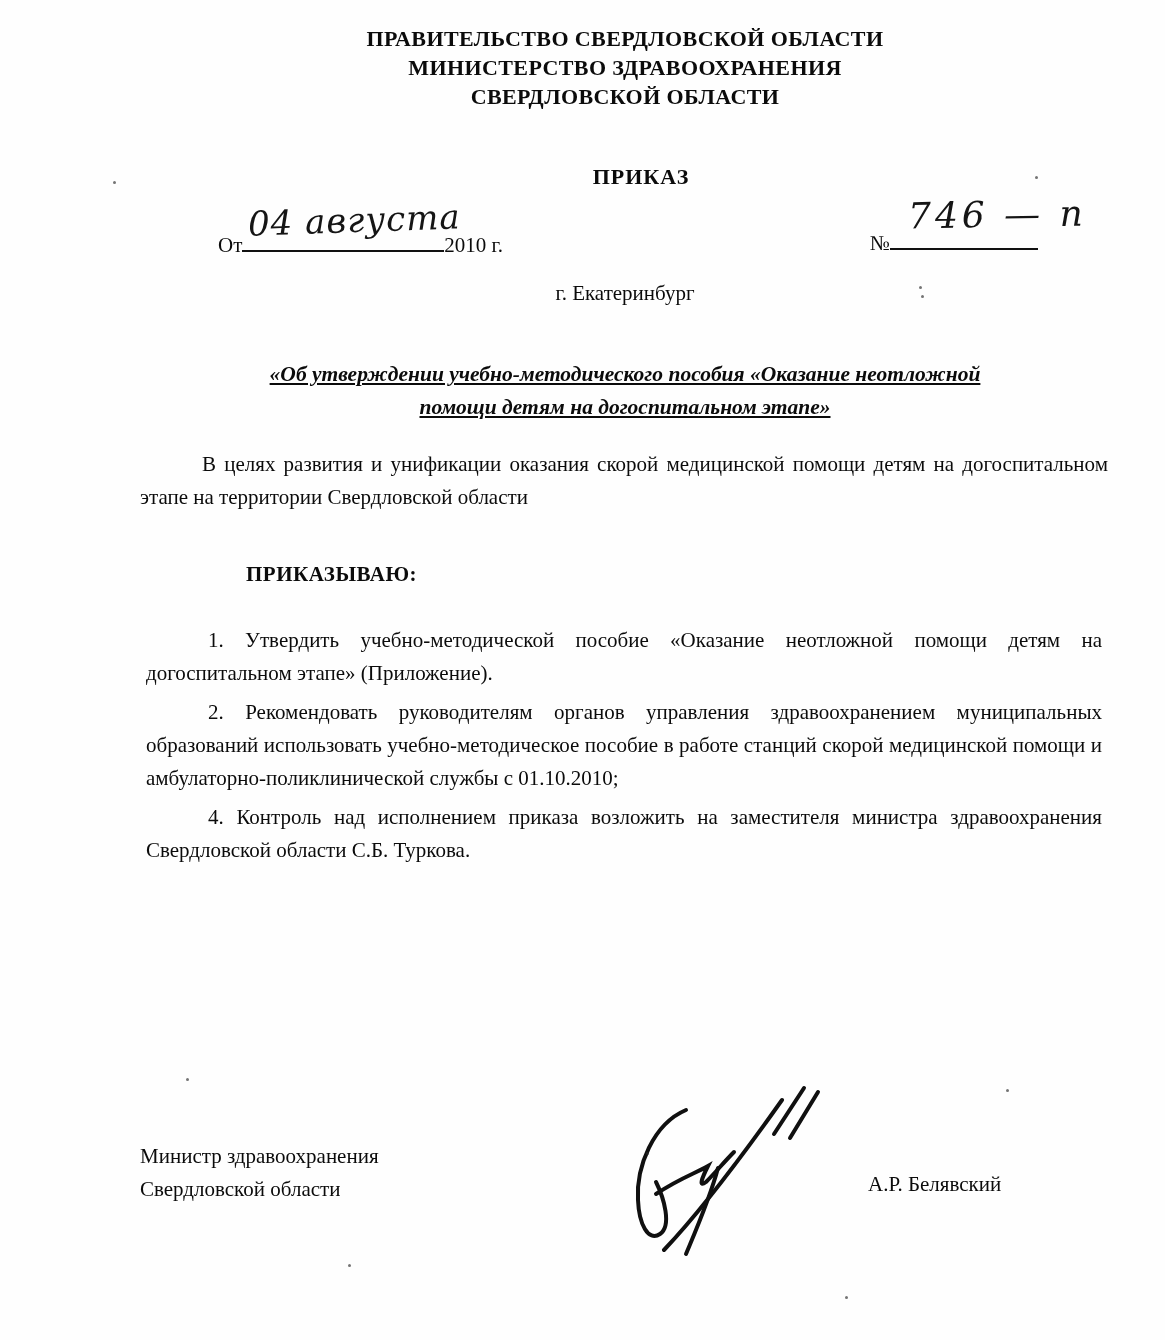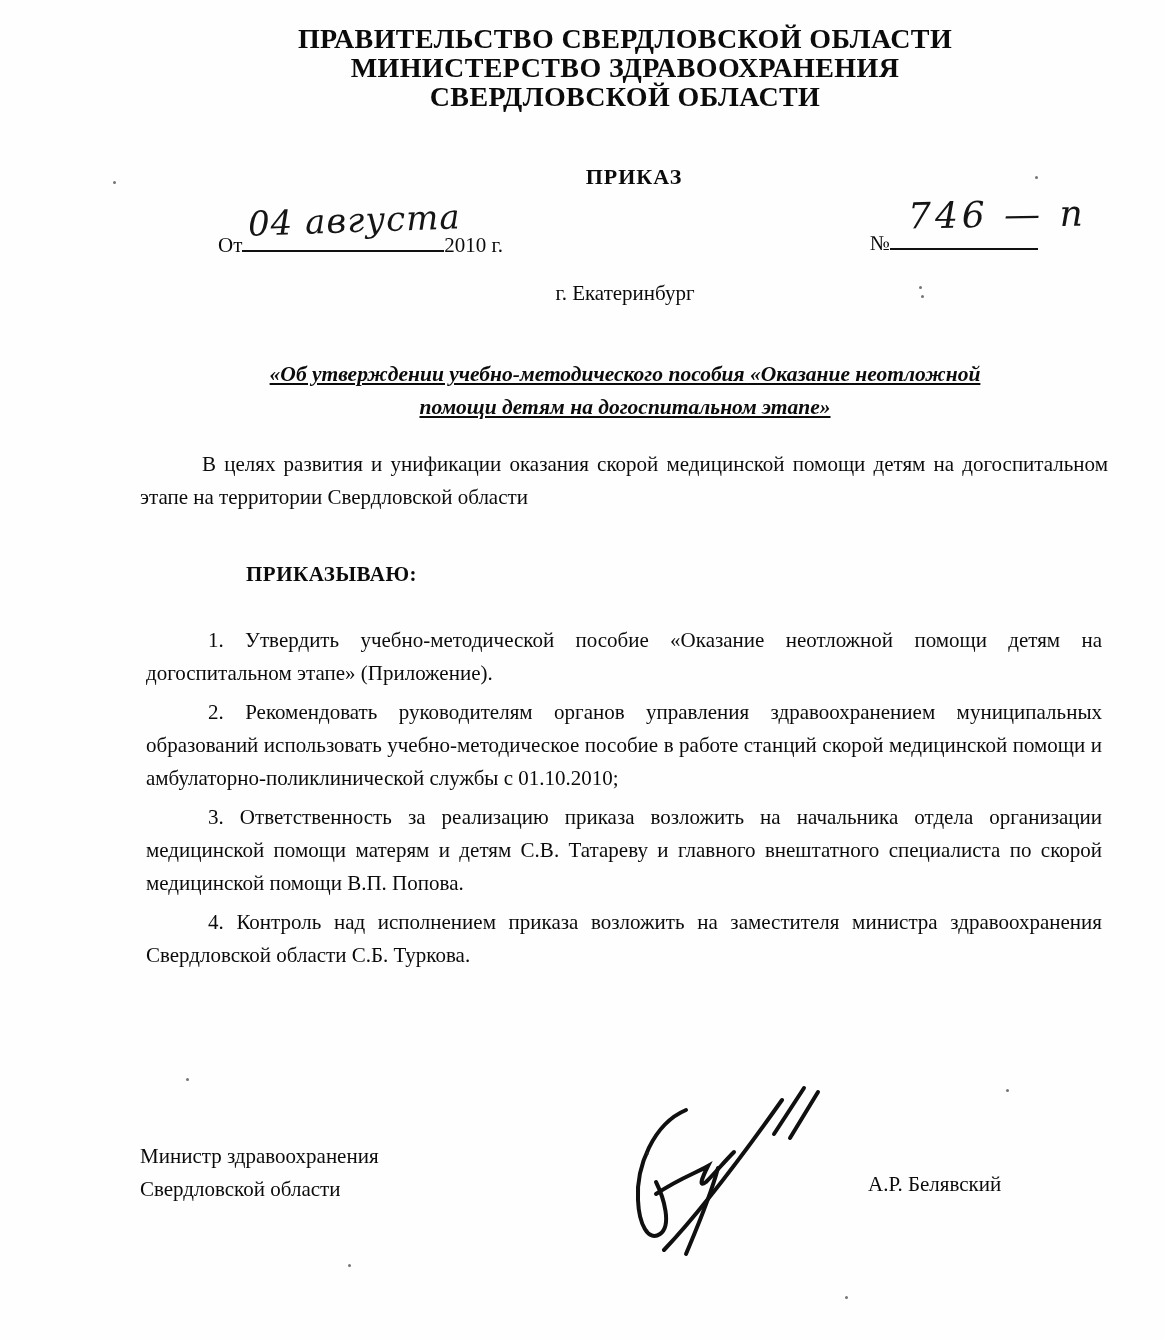--- a/index.html
+++ b/index.html
@@ -3,25 +3,25 @@
 <meta charset="utf-8">
 <style>
   html,body { margin:0; padding:0; background:#ffffff; }
   .page {
     position:relative; width:1165px; height:1340px;
     background:#fefefe; color:#0b0b0b; overflow:hidden;
     font-family:"Liberation Serif", serif;
   }
   .header {
     position:absolute; top:24px; left:140px; width:970px;
-    text-align:center; font-weight:700; font-size:28px; line-height:29px;
+    text-align:center; font-weight:700; font-size:22px; line-height:29px;
     letter-spacing:.4px;
   }
   .order-title {
-    position:absolute; top:164px; left:149px; width:970px;
+    position:absolute; top:164px; left:156px; width:970px;
     text-align:center; font-weight:700; font-size:22px; letter-spacing:1px;
   }
   .dateline { position:absolute; top:222px; left:0; width:1165px; height:70px; font-size:21px;padding-left:16px; }
   .from-group { position:absolute; left:218px; top:8px; white-space:nowrap; }
   .num-group  { position:absolute; left:870px; top:6px; white-space:nowrap; }
   .blankline {
     display:inline-block; border-bottom:2px solid #111; vertical-align:baseline;
     position:relative;
   }
   .blank-date { width:202px; height:20px; }
@@ -91,21 +91,20 @@
     <div>помощи детям на догоспитальном этапе»</div>
   </div>
 
   <div class="preamble">В целях развития и унификации оказания скорой медицинской помощи детям на догоспитальном этапе на территории Свердловской области</div>
 
   <div class="command">ПРИКАЗЫВАЮ:</div>
 
   <div class="items">
     <p>1. Утвердить учебно-методической пособие «Оказание неотложной помощи детям на догоспитальном этапе» (Приложение).</p>
     <p>2. Рекомендовать руководителям органов управления здравоохранением муниципальных образований использовать учебно-методическое пособие в работе станций скорой медицинской помощи и амбулаторно-поликлинической службы с 01.10.2010;</p>
-    <p>3. Ответственность за реализацию приказа возложить на начальника отдела организации медицинской помощи матерям и детям С.В. Татареву и главного внештатного специалиста по скорой медицинской помощи В.П. Попова.</p>
     <p>4. Контроль над исполнением приказа возложить на заместителя министра здравоохранения Свердловской области С.Б. Туркова.</p>
   </div>
 
   <div class="sig-post">
     <div>Министр здравоохранения</div>
     <div>Свердловской области</div>
   </div>
 
   <svg class="sig-svg" width="250" height="180" viewBox="0 0 250 180" aria-hidden="true">
     <g fill="none" stroke="#101010" stroke-width="4" stroke-linecap="round">

